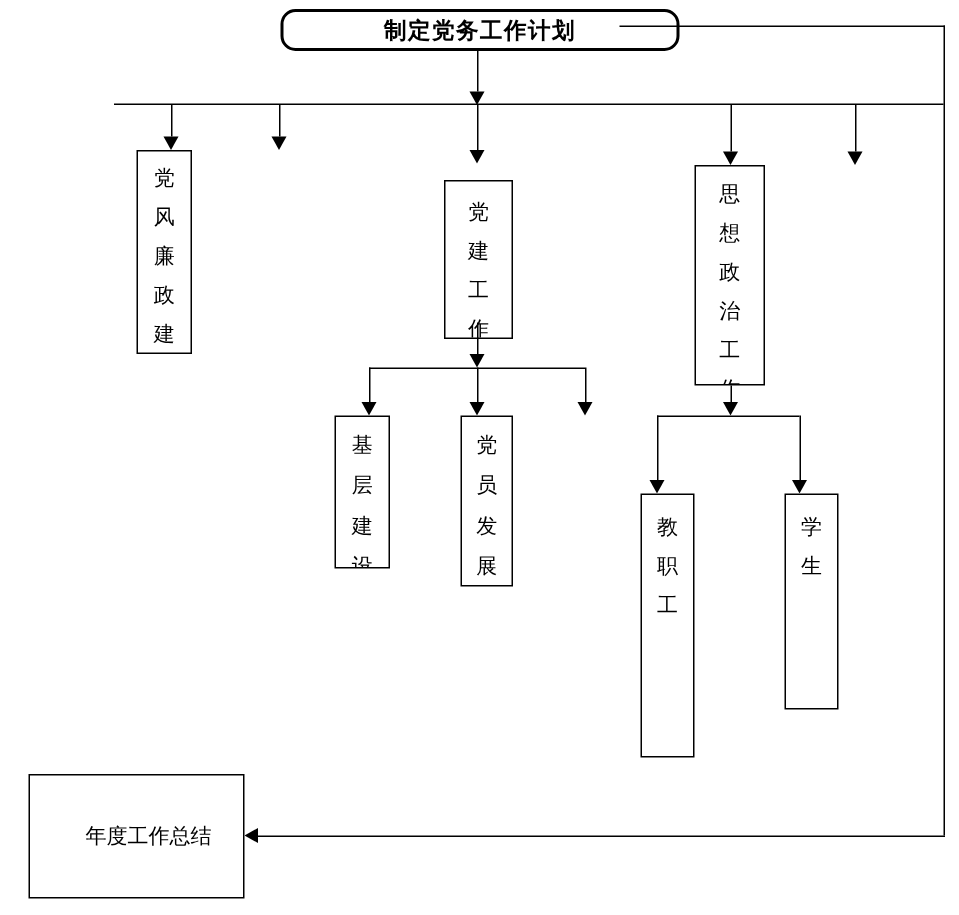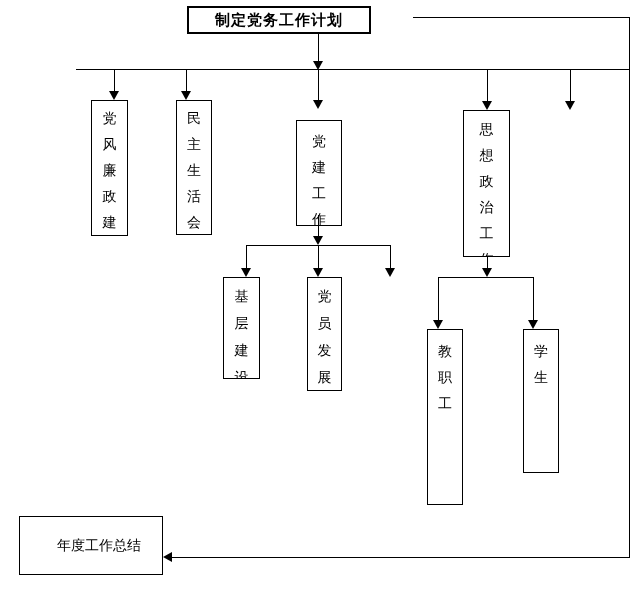--- a/index.html
+++ b/index.html
@@ -36,21 +36,21 @@
     position:absolute; width:0; height:0;
     border-top:5px solid transparent; border-bottom:5px solid transparent;
     border-right:9px solid #000;
   }
 </style>
 </head>
 <body>
 
 <div class="canvas">
 
-  <div class="box title-box" style="left:187px; top:6px; width:184px; height:28px;">
+  <div class="box title-box" style="left:187px; top:6px; width:266px; height:28px;border-radius:10px;">
     <span>制定党务工作计划</span>
   </div>
 
   <div class="hline" style="left:413px; top:17px; width:217px;"></div>
   <div class="vline" style="left:629px; top:17px; height:540px;"></div>
   <div class="hline" style="left:172px; top:557px; width:458px;"></div>
   <div class="arr-l" style="left:163px; top:552px;"></div>
 
   <div class="vline" style="left:318px; top:34px; height:27px;"></div>
   <div class="arr-d" style="left:313px; top:61px;"></div>
@@ -63,23 +63,20 @@
   <div class="arr-d" style="left:181px; top:91px;"></div>
   <div class="vline" style="left:318px; top:70px; height:30px;"></div>
   <div class="arr-d" style="left:313px; top:100px;"></div>
   <div class="vline" style="left:487px; top:70px; height:31px;"></div>
   <div class="arr-d" style="left:482px; top:101px;"></div>
   <div class="vline" style="left:570px; top:70px; height:31px;"></div>
   <div class="arr-d" style="left:565px; top:101px;"></div>
 
   <div class="box vbox" style="left:91px; top:100px; width:37px; height:136px;">
     <span class="vtext pt4">党风廉政建</span>
-  </div>
-  <div class="box vbox" style="left:176px; top:100px; width:36px; height:135px;">
-    <span class="vtext pt4">民主生活会</span>
   </div>
   <div class="box vbox" style="left:296px; top:109px; width:46px; height:106px;margin-top:11px;">
     <span class="vtext pt7">党建工作</span>
   </div>
   <div class="box vbox" style="left:463px; top:110px; width:47px; height:147px;">
     <span class="vtext pt5">思想政治工作</span>
   </div>
 
   <div class="vline" style="left:318px; top:215px; height:21px;"></div>
   <div class="arr-d" style="left:313px; top:236px;"></div>
@@ -106,17 +103,17 @@
   <div class="vline" style="left:533px; top:277px; height:43px;"></div>
   <div class="arr-d" style="left:528px; top:320px;"></div>
 
   <div class="box vbox" style="left:427px; top:329px; width:36px; height:176px;">
     <span class="vtext pt8">教职工</span>
   </div>
   <div class="box vbox" style="left:523px; top:329px; width:36px; height:144px;">
     <span class="vtext pt8">学生</span>
   </div>
 
-  <div class="box bottom-box" style="left:19px; top:516px; width:144px; height:59px;padding-left:16px;">
+  <div class="box bottom-box" style="left:19px; top:516px; width:144px; height:83px;padding-left:16px;">
     <span>年度工作总结</span>
   </div>
 
 </div>
 
 </body></html>

